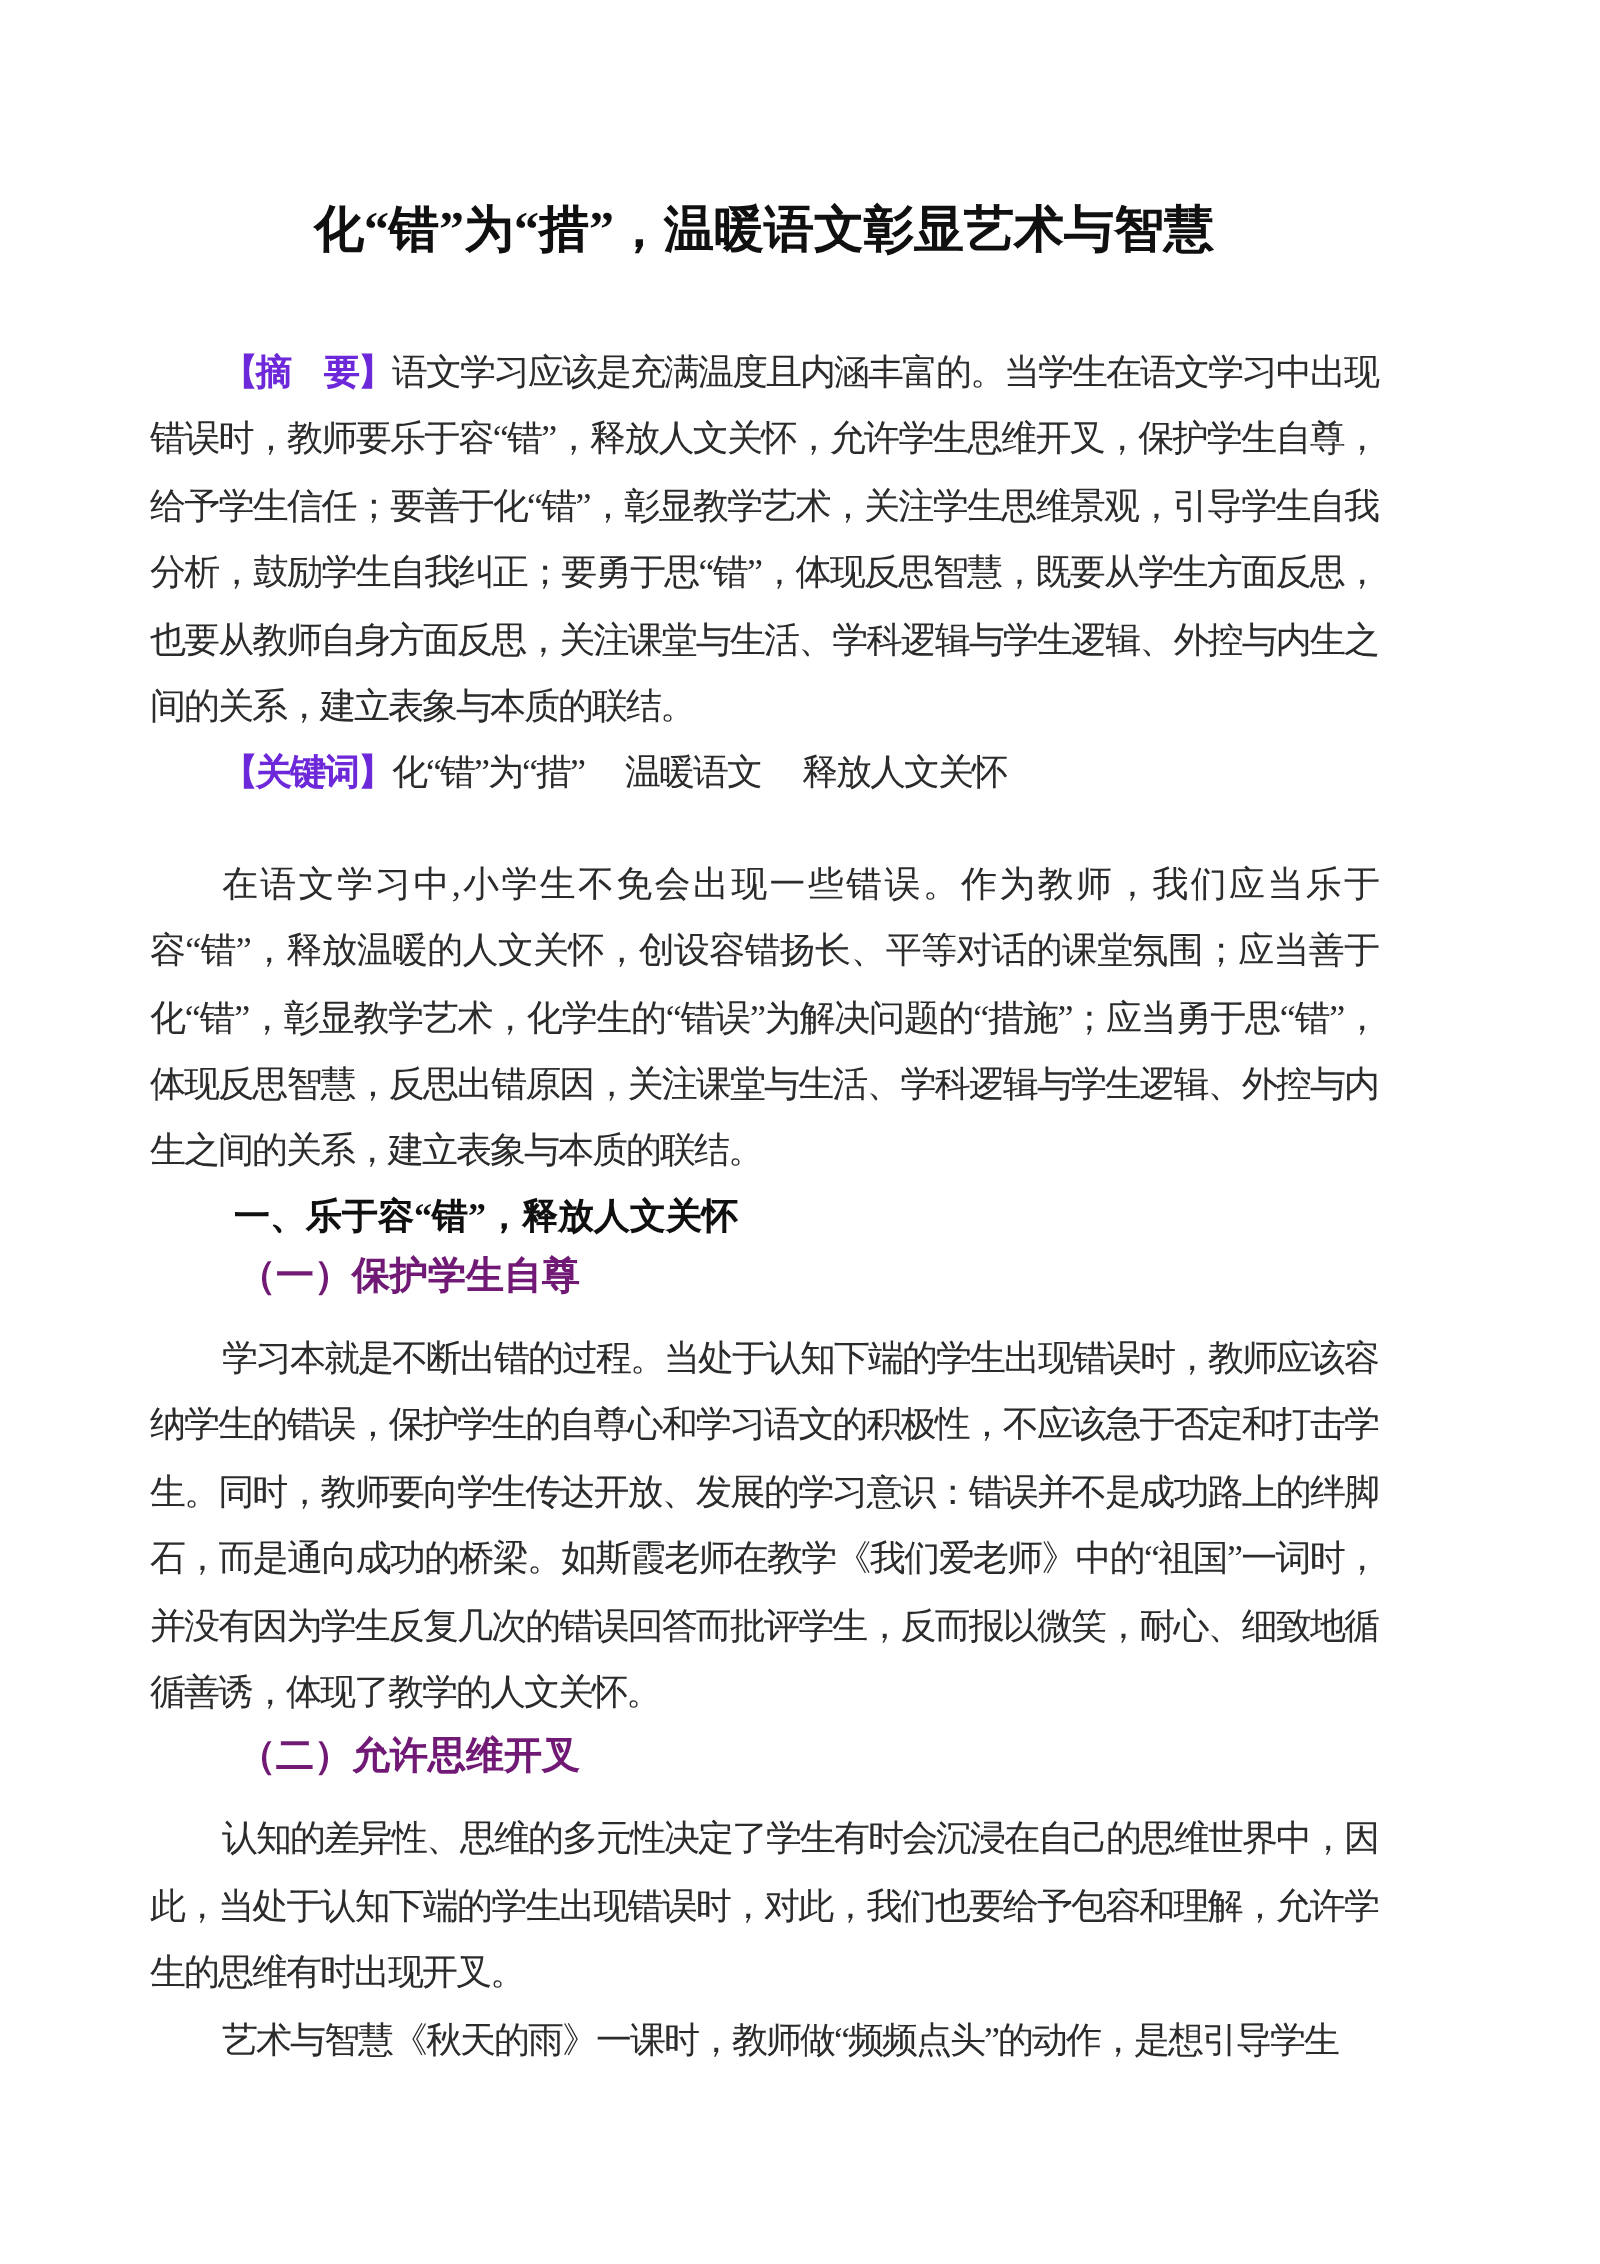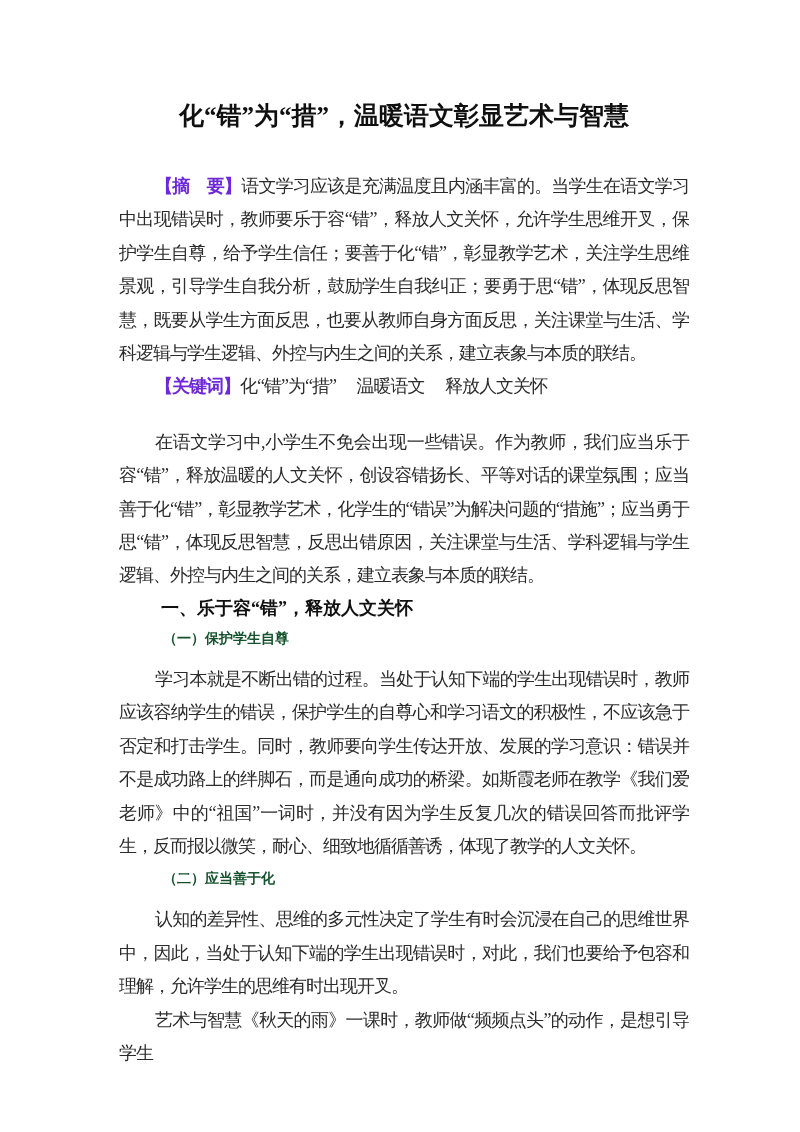--- a/index.html
+++ b/index.html
@@ -6,21 +6,21 @@
     margin: 0;
     padding: 0;
     background: #ffffff;
   }
   .page {
     position: relative;
     width: 800px;
     height: 1132px;
     background: #ffffff;
     box-sizing: border-box;
-    padding: 98px 111px 0 119px;
+    padding: 98px 111px 0 75px;
     overflow: hidden;
     font-family: "Liberation Serif", "DejaVu Serif", serif;
   }
   .title {
     font-size: 25px;
     line-height: 36px;
     font-weight: 700;
     text-align: center;
     margin: 0 0 36px 0;
     color: #101010;
@@ -45,26 +45,26 @@
   .h2 {
     font-size: 18px;
     line-height: 30px;
     font-weight: 700;
     margin: 0;
     padding-left: 42px;
     color: #101010;
     letter-spacing: 0;
   }
   .h3 {
-    font-size: 14px;
+    font-size: 19px;
     line-height: 28px;
     font-weight: 700;
     margin: 2px 0 0 0;
     padding-left: 44px;
-    color: #14532d;
+    color: #701a75;
     letter-spacing: 0;
   }
   .h3 + .para {
     margin-top: 10px;
   }
 </style>
 </head>
 <body>
 
 <div class="page">
@@ -76,19 +76,19 @@
   <p class="para keywords"><span class="label">【关键词】</span><span>化“错”为“措”　 温暖语文　 释放人文关怀</span></p>
 
   <p class="para intro">在语文学习中,小学生不免会出现一些错误。作为教师，我们应当乐于容“错”，释放温暖的人文关怀，创设容错扬长、平等对话的课堂氛围；应当善于化“错”，彰显教学艺术，化学生的“错误”为解决问题的“措施”；应当勇于思“错”，体现反思智慧，反思出错原因，关注课堂与生活、学科逻辑与学生逻辑、外控与内生之间的关系，建立表象与本质的联结。</p>
 
   <h2 class="h2">一、乐于容“错”，释放人文关怀</h2>
 
   <h3 class="h3">（一）保护学生自尊</h3>
 
   <p class="para body">学习本就是不断出错的过程。当处于认知下端的学生出现错误时，教师应该容纳学生的错误，保护学生的自尊心和学习语文的积极性，不应该急于否定和打击学生。同时，教师要向学生传达开放、发展的学习意识：错误并不是成功路上的绊脚石，而是通向成功的桥梁。如斯霞老师在教学《我们爱老师》中的“祖国”一词时，并没有因为学生反复几次的错误回答而批评学生，反而报以微笑，耐心、细致地循循善诱，体现了教学的人文关怀。</p>
 
-  <h3 class="h3">（二）应当善于化</h3>
+  <h3 class="h3">（二）允许思维开叉</h3>
 
   <p class="para body">认知的差异性、思维的多元性决定了学生有时会沉浸在自己的思维世界中，因此，当处于认知下端的学生出现错误时，对此，我们也要给予包容和理解，允许学生的思维有时出现开叉。</p>
 
   <p class="para body">艺术与智慧《秋天的雨》一课时，教师做“频频点头”的动作，是想引导学生</p>
 
 </div>
 
 </body></html>

